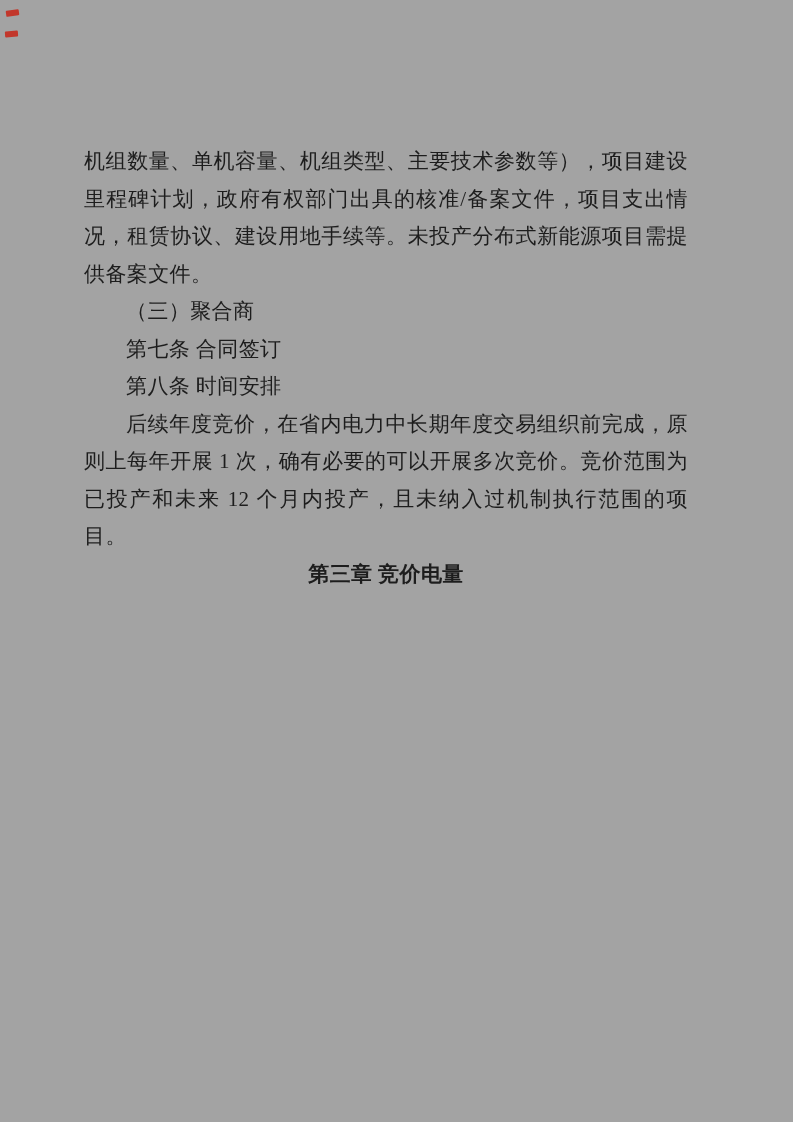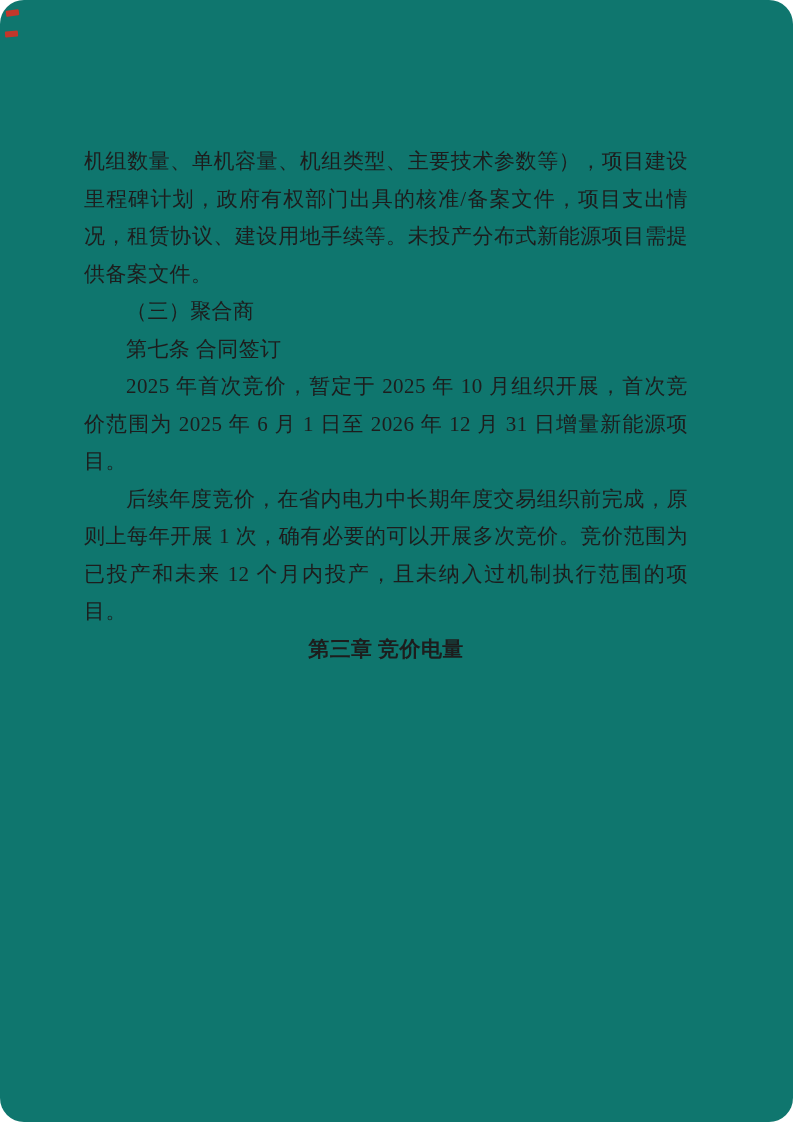--- a/index.html
+++ b/index.html
@@ -10,22 +10,21 @@
     width: 793px;
     height: 1122px;
     position: relative;
     background: #ffffff;
     overflow: hidden;
     font-family: "Liberation Serif", "DejaVu Serif", serif;
   }
   .page {
     position: absolute;
     inset: 0;
-    background: #0f766e;
-    border-radius: 24px;
+    background: #a3a3a3;
   }
   .page-text {
     position: absolute;
     left: 84px;
     top: 143px;
     width: 604px;
     font-size: 21px;
     line-height: 37.5px;
     letter-spacing: 0.4px;
     color: #1d1d1d;
@@ -57,17 +56,17 @@
 </head>
 <body style="background: rgb(255, 255, 255);">
 
 <div class="page">
   <span class="red-mark red-mark-1" style="background: rgb(194, 55, 43);"></span>
   <span class="red-mark red-mark-2" style="background: rgb(194, 55, 43);"></span>
   <main class="page-text" style="color: rgb(29, 29, 29);">
       <p class="para continuation">机组数量、单机容量、机组类型、主要技术参数等），项目建设里程碑计划，政府有权部门出具的核准/备案文件，项目支出情况，租赁协议、建设用地手续等。未投产分布式新能源项目需提供备案文件。</p>
       <p class="para subheading">（三）聚合商</p>
       <p class="para article-heading">第七条 合同签订</p>
-      <p class="para body">2025 年首次竞价，暂定于 2025 年 10 月组织开展，首次竞价范围为 2025 年 6 月 1 日至 2026 年 12 月 31 日增量新能源项目。</p>
+      <p class="para article-heading">第八条 时间安排</p>
       <p class="para body">后续年度竞价，在省内电力中长期年度交易组织前完成，原则上每年开展 1 次，确有必要的可以开展多次竞价。竞价范围为已投产和未来 12 个月内投产，且未纳入过机制执行范围的项目。</p>
       <p class="para chapter-heading">第三章 竞价电量</p>
     </main>
 </div>
 
 </body></html>

